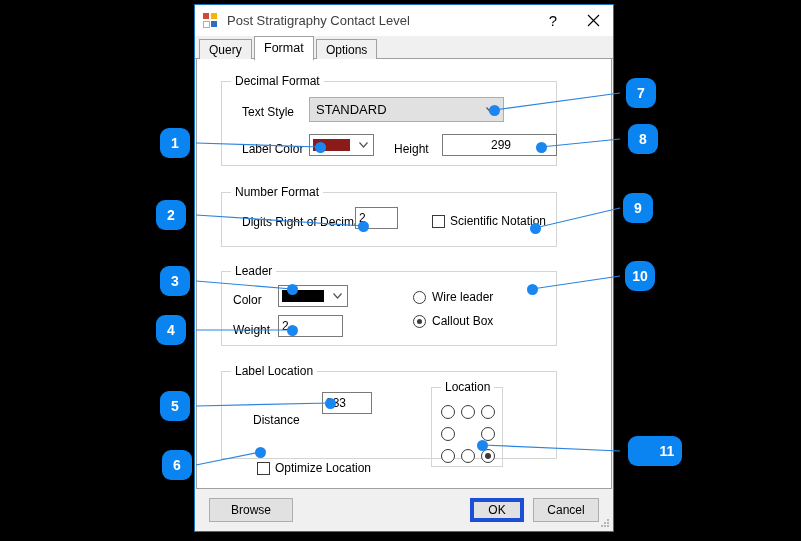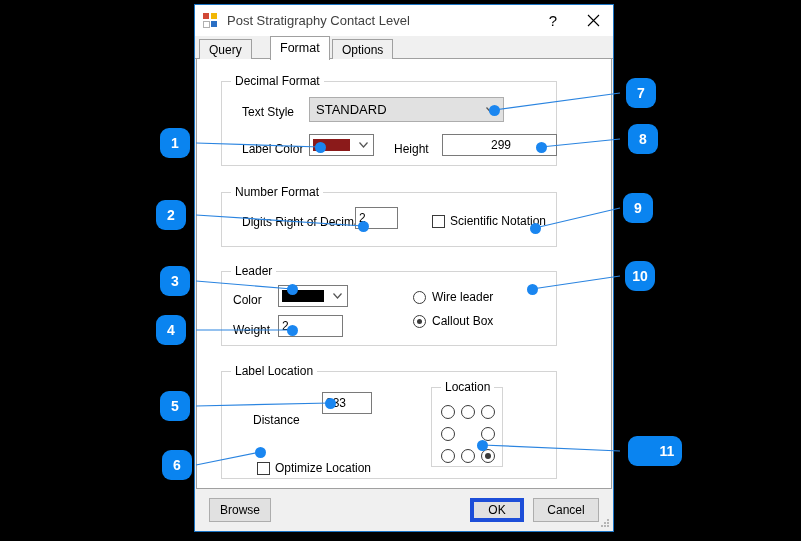--- a/index.html
+++ b/index.html
@@ -99,21 +99,20 @@
     margin-right: -1px;
     vertical-align: top;
   }
   .tab.active {
     background: #ffffff;
     height: 24px;
     line-height: 22px;
     top: 0px;
     font-size: 12.5px;
     z-index: 3;
-    margin-left: 16px;
   }
 
   
   .tabpage {
     flex: 1 1 auto;
     background: #ffffff;
     border: 1px solid #a0a0a0;
     border-top: none;
     margin: 0 1px;
     position: relative;
@@ -412,21 +411,21 @@
       <div class="radio" style="left:191px; top:18px;">
         <span class="circ"></span>
         <span>Wire leader</span>
       </div>
       <div class="radio checked" style="left:191px; top:42px;">
         <span class="circ"></span>
         <span>Callout Box</span>
       </div>
     </div>
 
-    <div class="group" style="left:24px; top:312px; width:336px; height:108px;">
+    <div class="group" style="left:24px; top:312px; width:336px; height:88px;">
       <span class="glabel">Label Location</span>
 
       <span class="lbl" style="left:31px; top:41px;">Distance</span>
       <div class="textbox" style="left:100px; top:20px; width:50px; height:22px;">333</div>
 
       <div class="checkbox" style="left:35px; top:89px;">
         <span class="box"></span>
         <span>Optimize Location</span>
       </div>
 
@@ -441,21 +440,21 @@
           <span class="locradio" style="left:9px;  top:61px;"></span>
           <span class="locradio" style="left:29px; top:61px;"></span>
           <span class="locradio checked" style="left:49px; top:61px;"></span>
         </div>
       </div>
     </div>
 
   </div>
 
   <div class="footer">
-    <div class="btn" style="left:14px; top:9px; width:62px; height:24px;">Browse</div>
+    <div class="btn" style="left:14px; top:9px; width:84px; height:24px;">Browse</div>
     <div class="btn default" style="left:275px; top:9px; width:54px; height:24px;">OK</div>
     <div class="btn" style="left:338px; top:9px; width:66px; height:24px;">Cancel</div>
     <span class="grip">
       <i style="left:7px; top:0;"></i>
       <i style="left:4px; top:3px;"></i>
         <i style="left:7px; top:3px;"></i>
       <i style="left:1px; top:6px;"></i>
         <i style="left:4px; top:6px;"></i>
         <i style="left:7px; top:6px;"></i>
     </span>

